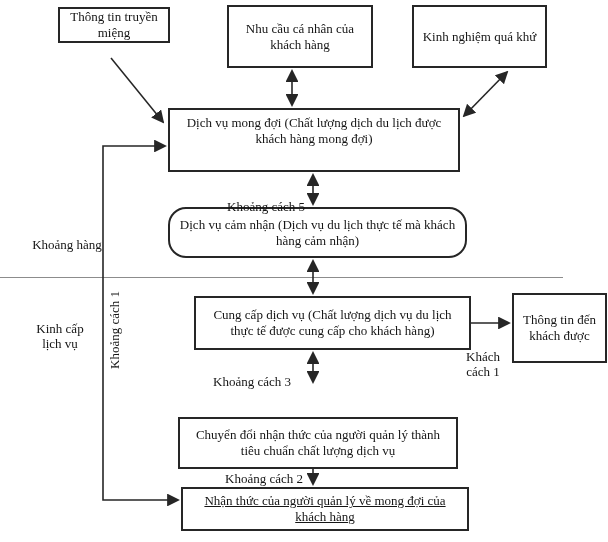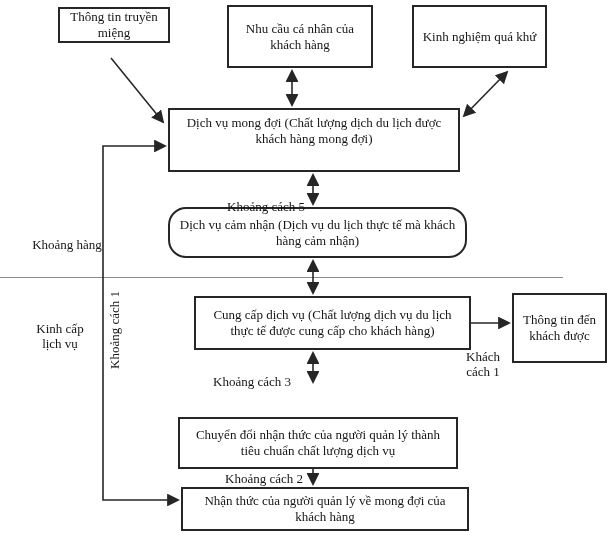--- a/index.html
+++ b/index.html
@@ -61,21 +61,21 @@
     z-index: 0;
   }
   
   #box-word-of-mouth      { left: 58px;  top: 7px;   width: 112px; height: 36px; }
   #box-personal-needs     { left: 227px; top: 5px;   width: 146px; height: 63px; }
   #box-past-experience    { left: 412px; top: 5px;   width: 135px; height: 63px; }
   #box-expected-service   { left: 168px; top: 108px; width: 292px; height: 64px; }
   #box-perceived-service  { left: 168px; top: 207px; width: 299px; height: 51px; border-radius: 18px; }
   #box-service-delivery   { left: 194px; top: 296px; width: 277px; height: 54px; }
   #box-conversion         { left: 178px; top: 385px; width: 280px; height: 52px; margin-top: 32px; }
-  #box-management-percep  { left: 181px; top: 487px; width: 288px; height: 44px; }
+  #box-management-percep  { left: 181px; top: 487px; width: 288px; height: 44px; text-decoration: underline; }
   #box-external-comm      { left: 512px; top: 293px; width: 95px;  height: 70px; }
   
   #label-khach-hang { left: 30px;  top: 218px; width: 74px; text-align: center; }
   #label-cung-cap   { left: 28px;  top: 302px; width: 64px; }
   #label-gap5       { left: 213px; top: 180px; width: 92px; text-align: right; }
   #label-gap3       { left: 199px; top: 355px; width: 92px; text-align: right; }
   #label-gap2       { left: 211px; top: 452px; width: 92px; text-align: right; }
   #label-gap4       { left: 456px; top: 330px; width: 54px; }
 </style>
 </head>

